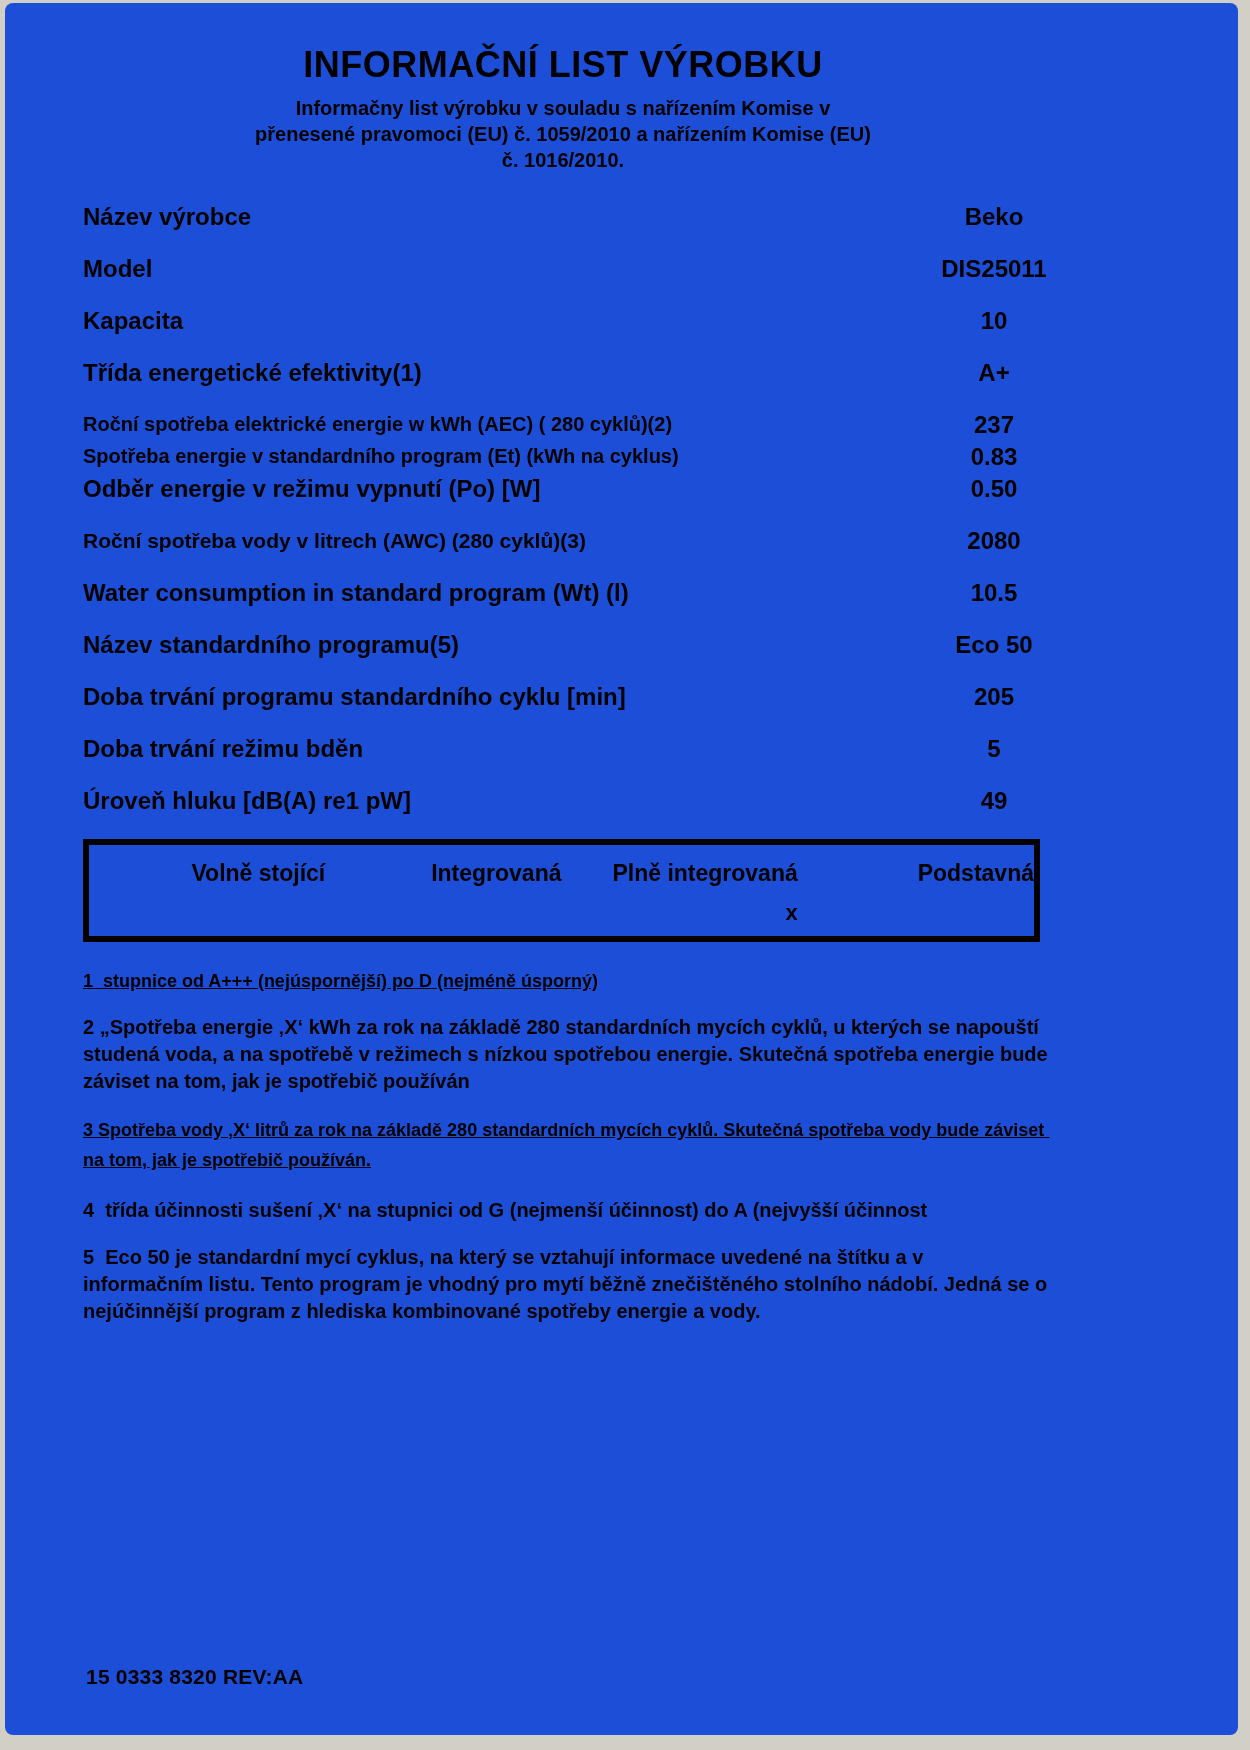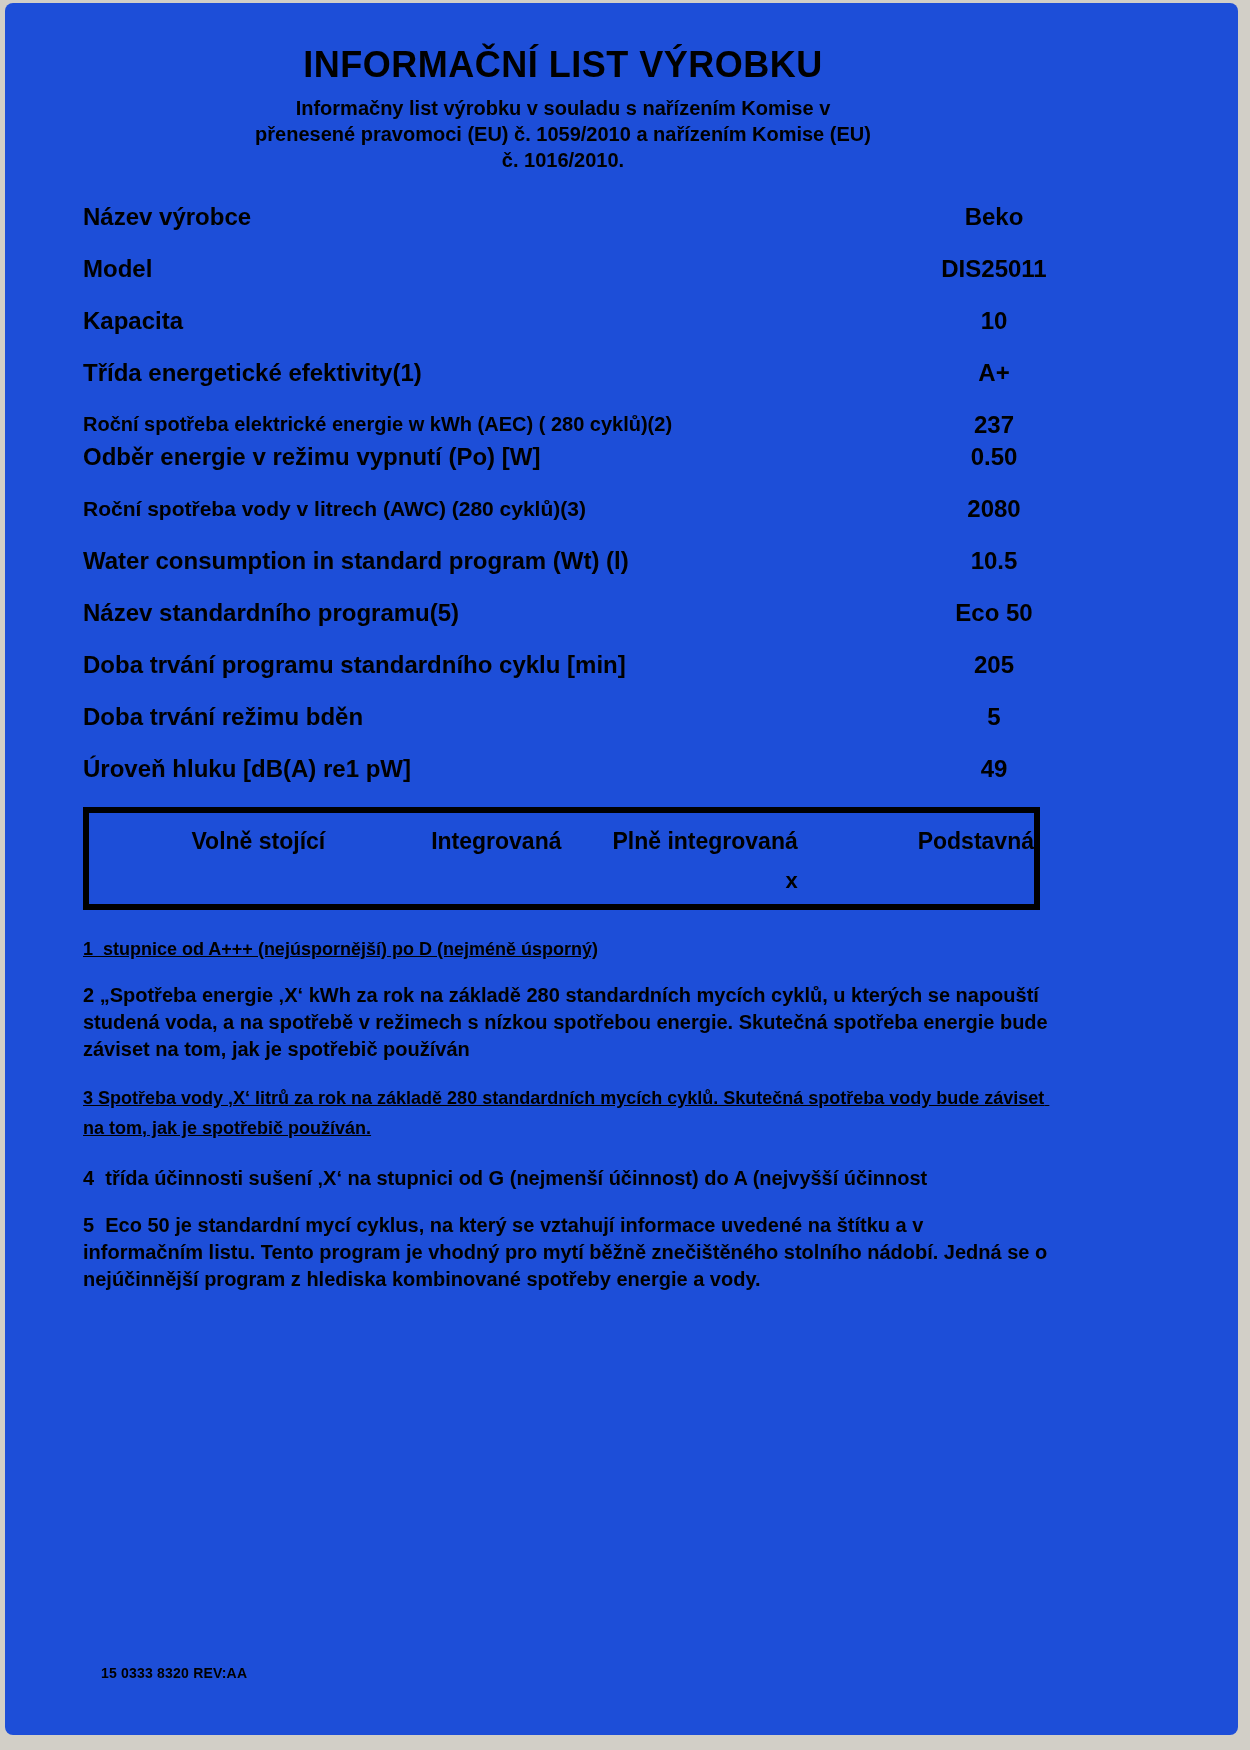--- a/index.html
+++ b/index.html
@@ -88,23 +88,23 @@
   .fn-lg { font-size: 18px; line-height: 30px; text-decoration: underline; }
   .fn-md { font-size: 20px; line-height: 27px; }
   .fn-1 { margin-top: 24px; }
   .fn-2 { margin-top: 18px; }
   .fn-3 { margin-top: 20px; }
   .fn-4 { margin-top: 22px; }
   .fn-5 { margin-top: 20px; }
   
   .doc-code {
     position: absolute;
-    left: 96px;
+    left: 81px;
     top: 1662px;
-    font-size: 14px;
+    font-size: 21px;
     letter-spacing: 0.2px;
   }
 </style>
 </head>
 <body>
 
 <div class="page">
 
   <div class="doc-header">
     <h1 class="doc-title">INFORMAČNÍ LIST VÝROBKU</h1>
@@ -126,20 +126,24 @@
       <span class="lbl">Kapacita</span>
       <span class="val">10</span>
     </div>
     <div class="spec-row row-lg">
       <span class="lbl">Třída energetické efektivity(1)</span>
       <span class="val">A+</span>
     </div>
     <div class="spec-row row-sm">
       <span class="lbl">Roční spotřeba elektrické energie w kWh (AEC) ( 280 cyklů)(2)</span>
       <span class="val">237</span>
+    </div>
+    <div class="spec-row row-sm">
+      <span class="lbl">Spotřeba energie v standardního program (Et) (kWh na cyklus)</span>
+      <span class="val">0.83</span>
     </div>
     <div class="spec-row row-lg">
       <span class="lbl">Odběr energie v režimu vypnutí (Po) [W]</span>
       <span class="val">0.50</span>
     </div>
     <div class="spec-row row-md">
       <span class="lbl">Roční spotřeba vody v litrech (AWC) (280 cyklů)(3)</span>
       <span class="val">2080</span>
     </div>
     <div class="spec-row row-lg">

